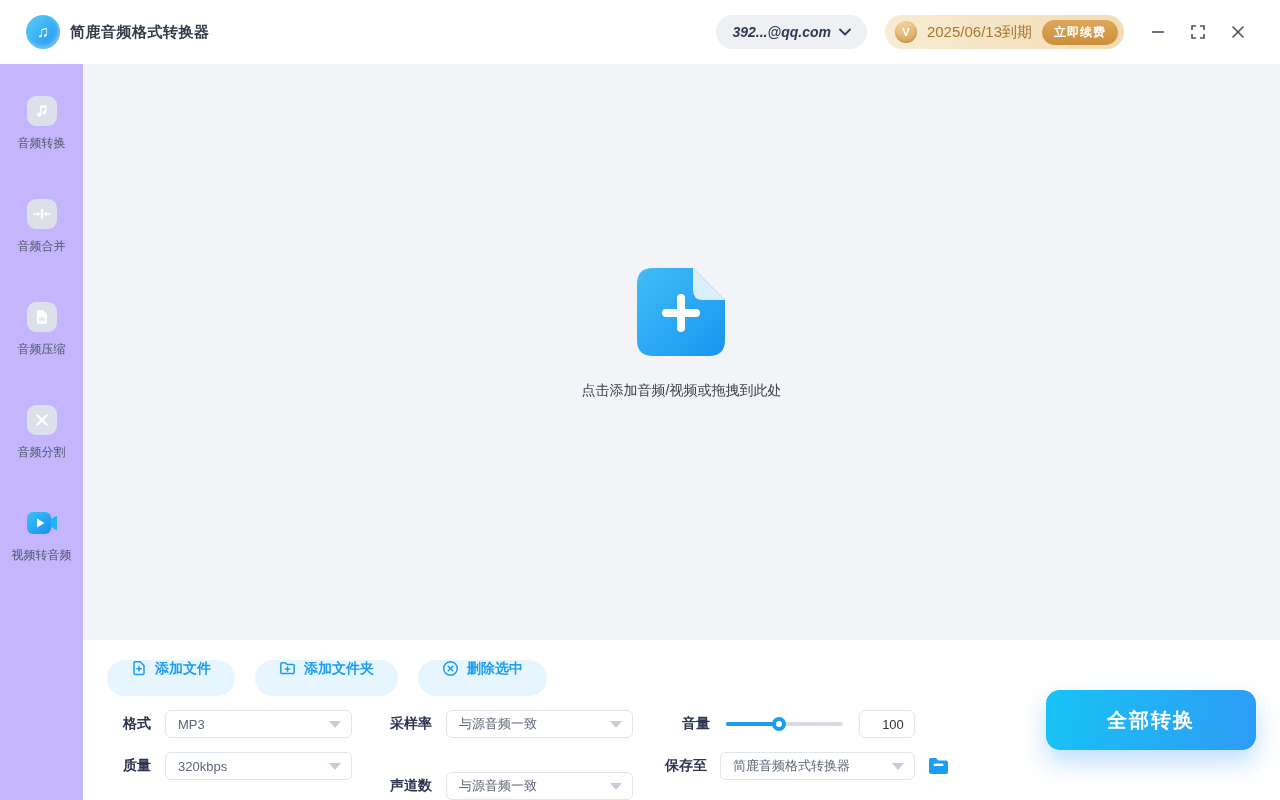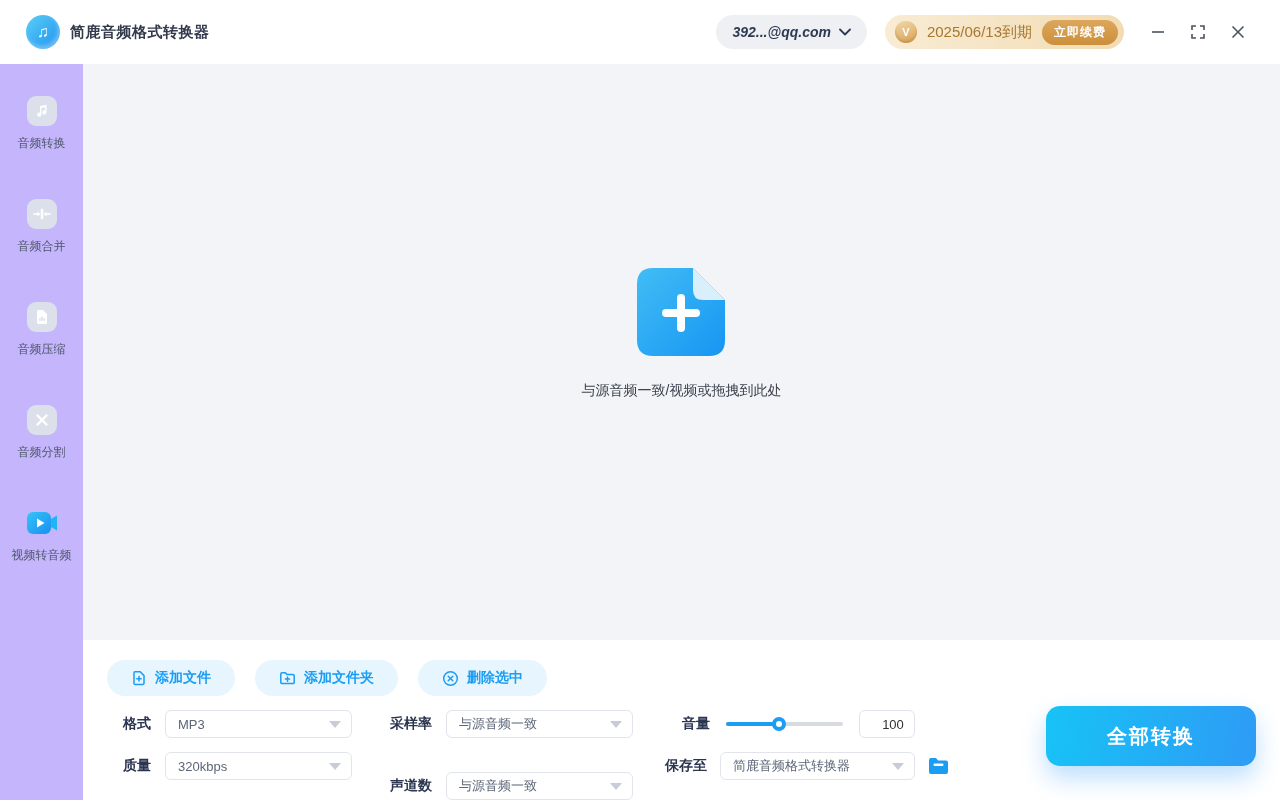--- a/index.html
+++ b/index.html
@@ -32,36 +32,36 @@
   .side-label { font-size:12px; color:#4f576b; }
 
   
   .content { position:absolute; top:64px; left:83px; width:1197px; height:576px; background:#f2f4f7; display:flex; flex-direction:column; align-items:center; justify-content:center; padding-bottom:36px; }
   .dropzone { display:flex; flex-direction:column; align-items:center; gap:26px; cursor:pointer; }
   .drop-hint { font-size:14px; color:#3b424e; }
 
   
   .bottom { position:absolute; top:640px; left:83px; width:1197px; height:160px; background:#fff; }
   .toolbar { position:absolute; top:20px; left:24px; display:flex; gap:20px; }
-  .tool-btn { height:36px; border-radius:18px; background:#e7f6fe; border:none; color:#1b9df3; font-size:14px; font-weight:600; display:flex; align-items:center; gap:8px; padding:0 24px; cursor:pointer; font-family:inherit; }
+  .tool-btn { height:36px; border-radius:18px; background:#e7f6fe; border:none; color:#1b9df3; font-size:14px; font-weight:600; display:flex; gap:8px; padding:0 24px; cursor:pointer; font-family:inherit; }
   .tool-btn svg { stroke:#1b9df3; }
 
   .srow { position:absolute; display:flex; align-items:center; }
   .slabel { font-size:14px; font-weight:700; color:#2b3550; }
   .sel { height:28px; border:1px solid #e1e4ea; border-radius:6px; background:#fff; display:flex; align-items:center; justify-content:space-between; padding:0 10px 0 12px; font-size:13px; color:#5c6678; cursor:pointer;gap:29px; }
   .caret { width:0; height:0; border-left:6px solid transparent; border-right:6px solid transparent; border-top:7px solid #c8ccd6; }
   .w187 { width:187px; } .w195 { width:195px; }
 
   .slider { position:relative; width:117px; height:14px; cursor:pointer; }
   .slider-track { position:absolute; top:5px; left:0; width:100%; height:4px; border-radius:2px; background:#d7dbe1; }
   .slider-fill { position:absolute; top:5px; left:0; height:4px; border-radius:2px; background:#1b9df3; }
   .slider-thumb { position:absolute; top:0; width:14px; height:14px; border-radius:50%; background:#fff; border:4px solid #1b9df3; }
   .vol-input { width:56px; height:28px; border:1px solid #e1e4ea; border-radius:6px; font-size:13px; color:#333; padding-left:12px; outline:none; font-family:inherit;text-align:center; }
 
-  .convert-btn { position:absolute; left:963px; top:50px; width:210px; height:60px; border:none; border-radius:14px; background:linear-gradient(100deg,#17c3f6 0%,#2e9bf5 100%); color:#fff; font-size:20px; font-weight:700; letter-spacing:2px; cursor:pointer; box-shadow:0 12px 24px rgba(36,150,244,.30); font-family:inherit;margin-top:16px; }
+  .convert-btn { position:absolute; left:963px; top:50px; width:210px; height:60px; border:none; border-radius:14px; background:linear-gradient(100deg,#17c3f6 0%,#2e9bf5 100%); color:#fff; font-size:20px; font-weight:700; letter-spacing:2px; cursor:pointer; box-shadow:0 12px 24px rgba(36,150,244,.30); font-family:inherit; }
 
   .folder-btn { background:none; border:none; cursor:pointer; display:flex; align-items:center; }
 </style>
 </head>
 <body>
 
 <div class="header">
   <div class="brand">
     <div class="logo">♫</div>
     <div class="app-title">简鹿音频格式转换器</div>
@@ -171,21 +171,21 @@
           <linearGradient id="dropg" x1="0" y1="0" x2="1" y2="1">
             <stop offset="0" stop-color="#41bdf6"></stop>
             <stop offset="1" stop-color="#1795f2"></stop>
           </linearGradient>
         </defs>
       <path d="M16 0 H56 L88 32 V72 Q88 88 72 88 H16 Q0 88 0 72 V16 Q0 0 16 0 Z" fill="url(#dropg)"></path>
       <path d="M56 0 V22 Q56 32 66 32 H88 Z" fill="#d9f0fc"></path>
       <rect x="40" y="26" width="8" height="38" rx="4" fill="#fff"></rect>
       <rect x="25" y="41" width="38" height="8" rx="4" fill="#fff"></rect>
     </svg>
-    <div class="drop-hint">与源音频一致/视频或拖拽到此处</div>
+    <div class="drop-hint">点击添加音频/视频或拖拽到此处</div>
   </div>
 </div>
 
 <div class="bottom">
 
   <div class="toolbar">
     <button class="tool-btn">
       <svg width="16" height="16" viewBox="0 0 16 16" fill="none" stroke-width="1.5" stroke-linecap="round">
           <path d="M4 1.8 h5.2 L13 5.6 v7.6 a1.2 1.2 0 0 1 -1.2 1.2 H4.2 A1.2 1.2 0 0 1 3 13.2 V3 a1.2 1.2 0 0 1 1 -1.2 Z"></path>
           <line x1="8" y1="6.6" x2="8" y2="11"></line>

